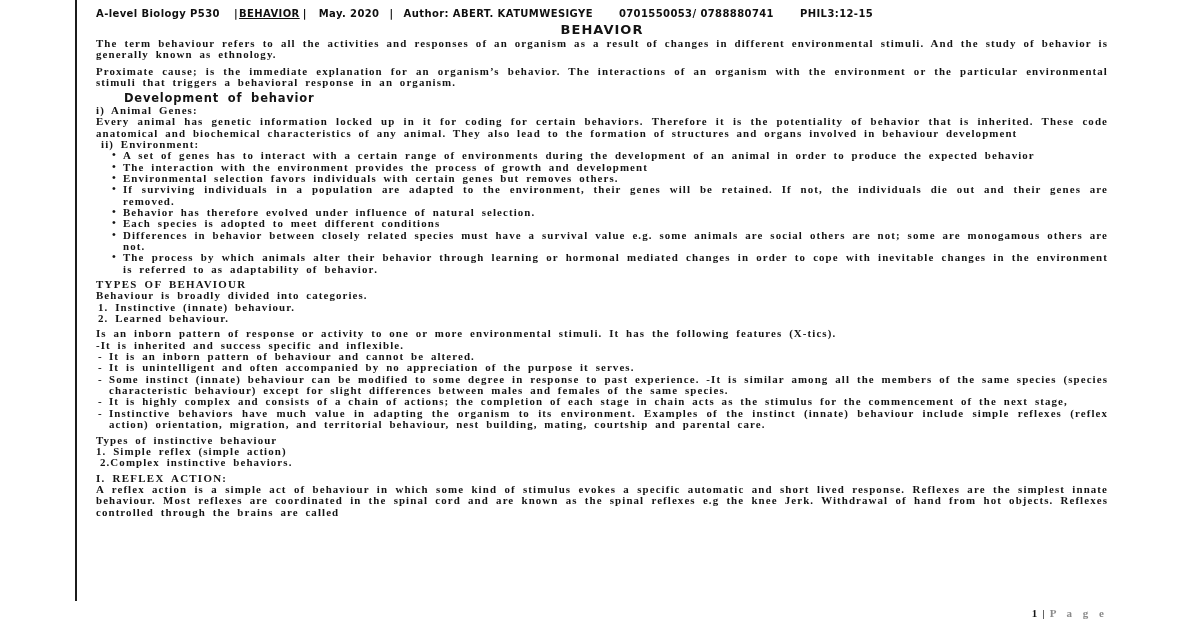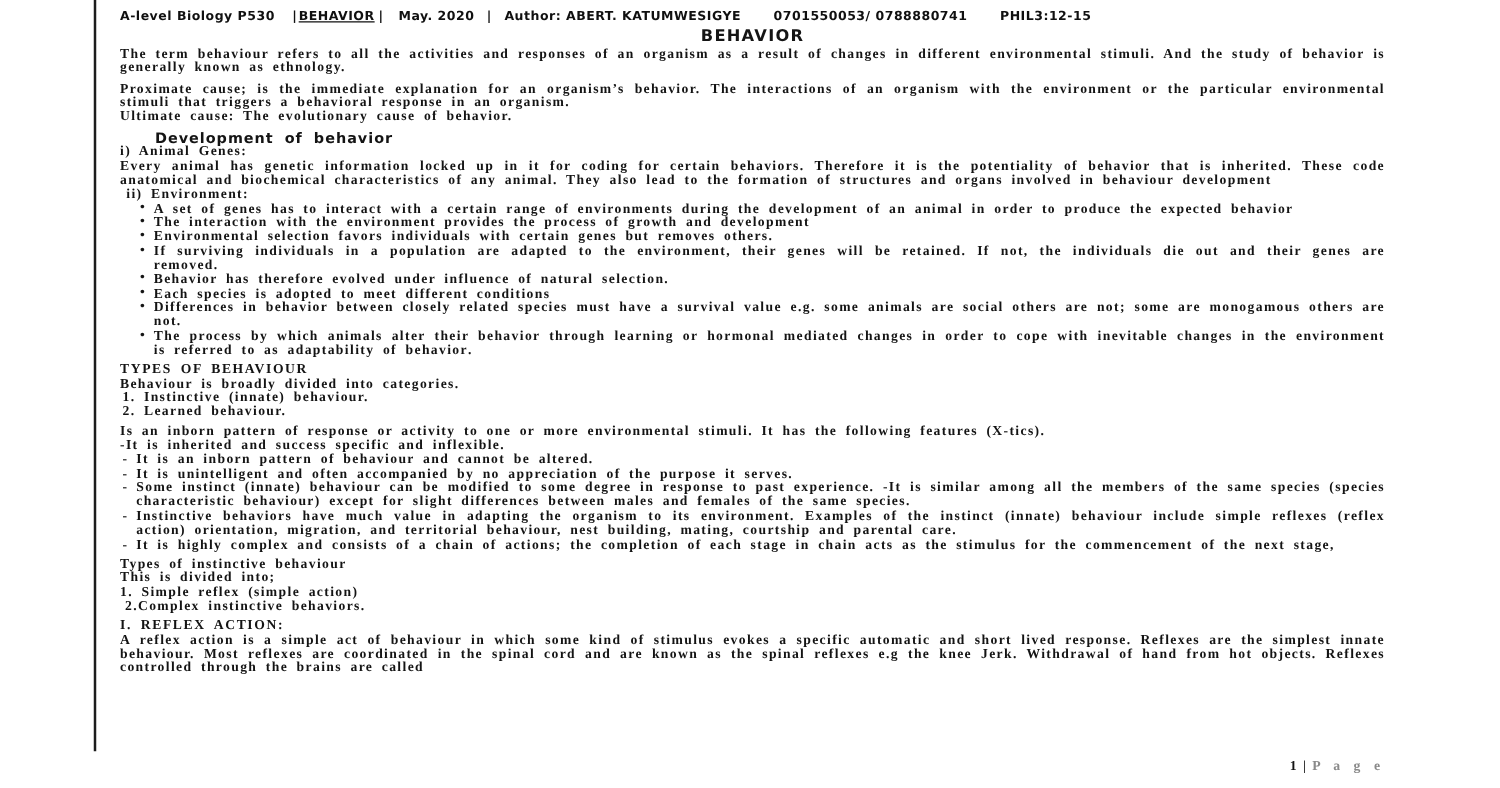--- a/index.html
+++ b/index.html
@@ -70,21 +70,20 @@
       <span>A-level Biology P530</span><span class="sep sep-tight-l">|</span><span class="doc">BEHAVIOR</span><span class="sep sep-tight-r">|</span><span>May. 2020</span><span class="sep">|</span><span>Author: ABERT. KATUMWESIGYE</span><span class="phone">0701550053/ 0788880741</span><span class="code">PHIL3:12-15</span>
     </div>
 
     <div class="doc-title">BEHAVIOR</div>
 
     <p class="just">The term behaviour refers to all the activities and responses of an organism as a result of changes in different environmental stimuli. And the study of behavior is generally known as ethnology.</p>
 
     <div class="gap5"></div>
 
     <p class="just"><span>Proximate cause;</span><span> is the immediate explanation for an organism’s behavior. The interactions of an organism with the environment or the particular environmental stimuli that triggers a behavioral response in an organism.</span></p>
-    <p class="just"><span>Ultimate cause:</span><span> The evolutionary cause of behavior.</span></p>
 
     <div class="gap4"></div>
 
     <div class="h-dev">Development of behavior</div>
     <span class="h-sub">i) Animal Genes:</span>
     <p class="just">Every animal has genetic information locked up in it for coding for certain behaviors. Therefore it is the potentiality of behavior that is inherited. These code anatomical and biochemical characteristics of any animal. They also lead to the formation of structures and organs involved in behaviour development</p>
     <span class="h-sub h-env">ii) Environment:</span>
 
     <ul class="bullets">
       <li>A set of genes has to interact with a certain range of environments during the development of an animal in order to produce the expected behavior</li>
@@ -106,28 +105,27 @@
 
     <div class="gap4"></div>
 
     <p class="just">Is an inborn pattern of response or activity to one or more environmental stimuli. It has the following features (X-tics).</p>
     <p>-It is inherited and success specific and inflexible.</p>
 
     <ul class="dashes">
       <li>It is an inborn pattern of behaviour and cannot be altered.</li>
       <li>It is unintelligent and often accompanied by no appreciation of the purpose it serves.</li>
       <li>Some instinct (innate) behaviour can be modified to some degree in response to past experience. -It is similar among all the members of the same species (species characteristic behaviour) except for slight differences between males and females of the same species.</li>
+      <li>It is highly complex and consists of a chain of actions; the completion of each stage in chain acts as the stimulus for the commencement of the next stage,</li>
       <li>Instinctive behaviors have much value in adapting the organism to its environment. Examples of the instinct (innate) behaviour include simple reflexes (reflex action) orientation, migration, and territorial behaviour, nest building, mating, courtship and parental care.</li>
-      <li>It is highly complex and consists of a chain of actions; the completion of each stage in chain acts as the stimulus for the commencement of the next stage,</li>
     </ul>
 
     <div class="gap4"></div>
 
     <span class="h-sub">Types of instinctive behaviour</span>
-    <p>This is divided into;</p>
     <p>1. Simple reflex (simple action)</p>
     <p class="num-item-2">2.Complex instinctive behaviors.</p>
 
     <div class="gap4"></div>
 
     <span class="h-sub h-caps">I. REFLEX ACTION:</span>
     <p class="just">A reflex action is a simple act of behaviour in which some kind of stimulus evokes a specific automatic and short lived response. Reflexes are the simplest innate behaviour. Most reflexes are coordinated in the spinal cord and are known as the spinal reflexes e.g the knee Jerk. Withdrawal of hand from hot objects. Reflexes controlled through the brains are called</p>
 
   </div>
 

